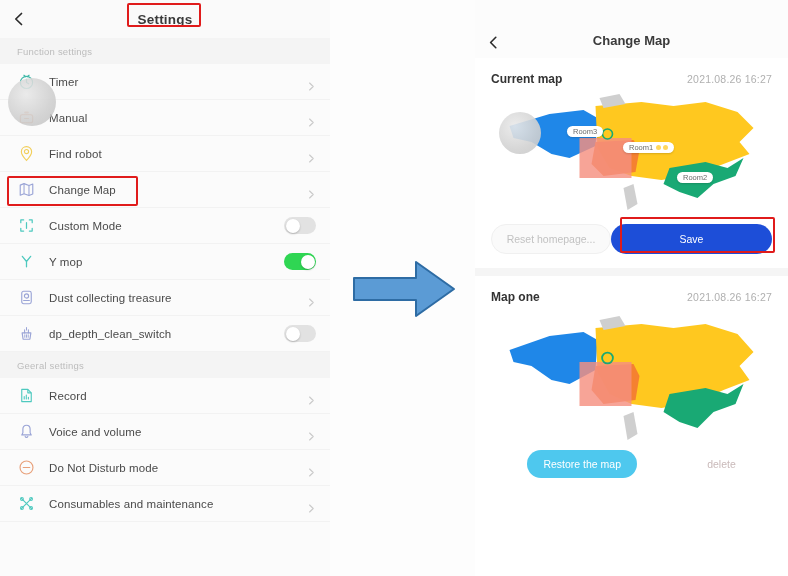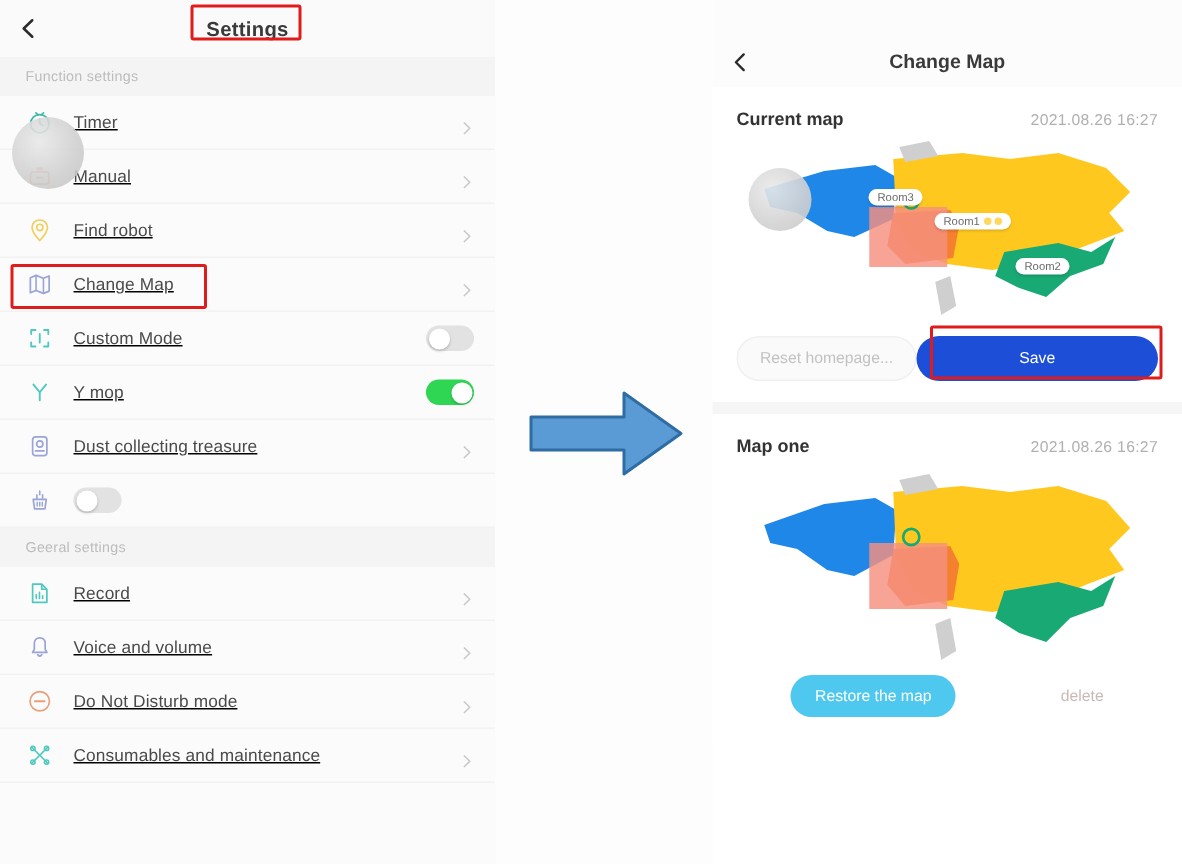--- a/index.html
+++ b/index.html
@@ -31,21 +31,21 @@
   }
   .hl-box { position: absolute; border: 2px solid #e01b1b; border-radius: 2px; pointer-events: none; }
   #hl-settings { left: 127px; top: 3px; width: 74px; height: 24px; }
   #hl-changemap { left: 7px; top: 176px; width: 131px; height: 30px; }
 
   .sec-label {
     height: 26px; display: flex; align-items: center;
     padding-left: 17px; font-size: 9.5px; color: #bcbcbc;
     background: #f4f4f4; letter-spacing: .2px;
   }
-  .list { background: #fbfbfb; text-decoration: underline; }
+  .list { background: #fbfbfb; }
   .row {
     position: relative; height: 36px; display: flex; align-items: center;
     padding-left: 17px; padding-right: 14px;
     border-bottom: 1px solid #f2f2f2;
   }
   .row .ico {
     width: 19px; height: 19px; flex: 0 0 19px; margin-right: 13px;
     display: flex; align-items: center; justify-content: center;
   }
   .row .lbl { font-size: 11.5px; color: #4a4a4a; flex: 1; letter-spacing: .1px; }
@@ -256,20 +256,21 @@
       </div>
 
       <div class="row">
         <span class="ico">
           <svg viewBox="0 0 20 20" width="19" height="19">
               <path d="M5.4 9.4 H14.6 L13.6 16 H6.4 Z" fill="none" stroke="#9aa4d6" stroke-width="1.2" stroke-linejoin="round"></path>
               <path d="M8 9.4 V6.2 M12 9.4 V6.2 M10 6.2 V3.6" stroke="#9aa4d6" stroke-width="1.1" stroke-linecap="round"></path>
               <path d="M8.2 11.4 V14 M10 11.4 V14 M11.8 11.4 V14" stroke="#9aa4d6" stroke-width="1" stroke-linecap="round"></path>
             </svg>
         </span>
+        <span class="lbl">dp_depth_clean_switch</span>
         <span class="tgl off">
             <span class="knob"></span>
           </span>
       </div>
     </div>
 
     <div class="sec-label">Geeral settings</div>
 
     <div class="list">
 
@@ -370,21 +371,21 @@
         <svg class="map-svg" viewBox="0 0 280 128" preserveAspectRatio="xMidYMid meet">
           <path d="M18 38 L58 26 L92 22 L106 30 L104 58 L78 70 L60 66 L40 54 L22 50 Z" fill="#1f87e8"></path>
           <path d="M104 18 L150 14 L182 18 L214 14 L246 24 L262 40 L248 54 L258 66 L232 76 L206 86 L170 92 L140 88 L118 80 L106 60 Z" fill="#ffc81f"></path>
           <path d="M104 54 L142 52 L148 62 L144 84 L112 88 L100 76 Z" fill="#f47b32" opacity=".92"></path>
           <rect x="88" y="50" width="52" height="40" fill="#f59080" opacity=".82"></rect>
           <path d="M178 80 L214 74 L236 80 L252 70 L244 88 L222 96 L206 110 L188 104 L172 96 Z" fill="#19a974"></path>
           <path d="M132 100 L142 96 L146 116 L136 122 Z" fill="#cfcfcf"></path>
           <path d="M108 10 L128 6 L134 16 L112 20 Z" fill="#cfcfcf"></path>
           <circle cx="116" cy="46" r="5" fill="none" stroke="#19a974" stroke-width="1.6"></circle>
         </svg>
-        <span class="room-badge" style="left:88px; top:38px;">
+        <span class="room-badge" style="left:76px; top:38px;">
           <span>Room3</span>
         </span>
         <span class="room-badge" style="left:132px; top:54px;">
           <span>Room1</span>
           <span class="badge-dots">
               <i></i>
               <i></i>
             </span>
         </span>
         <span class="room-badge" style="left:186px; top:84px;">

